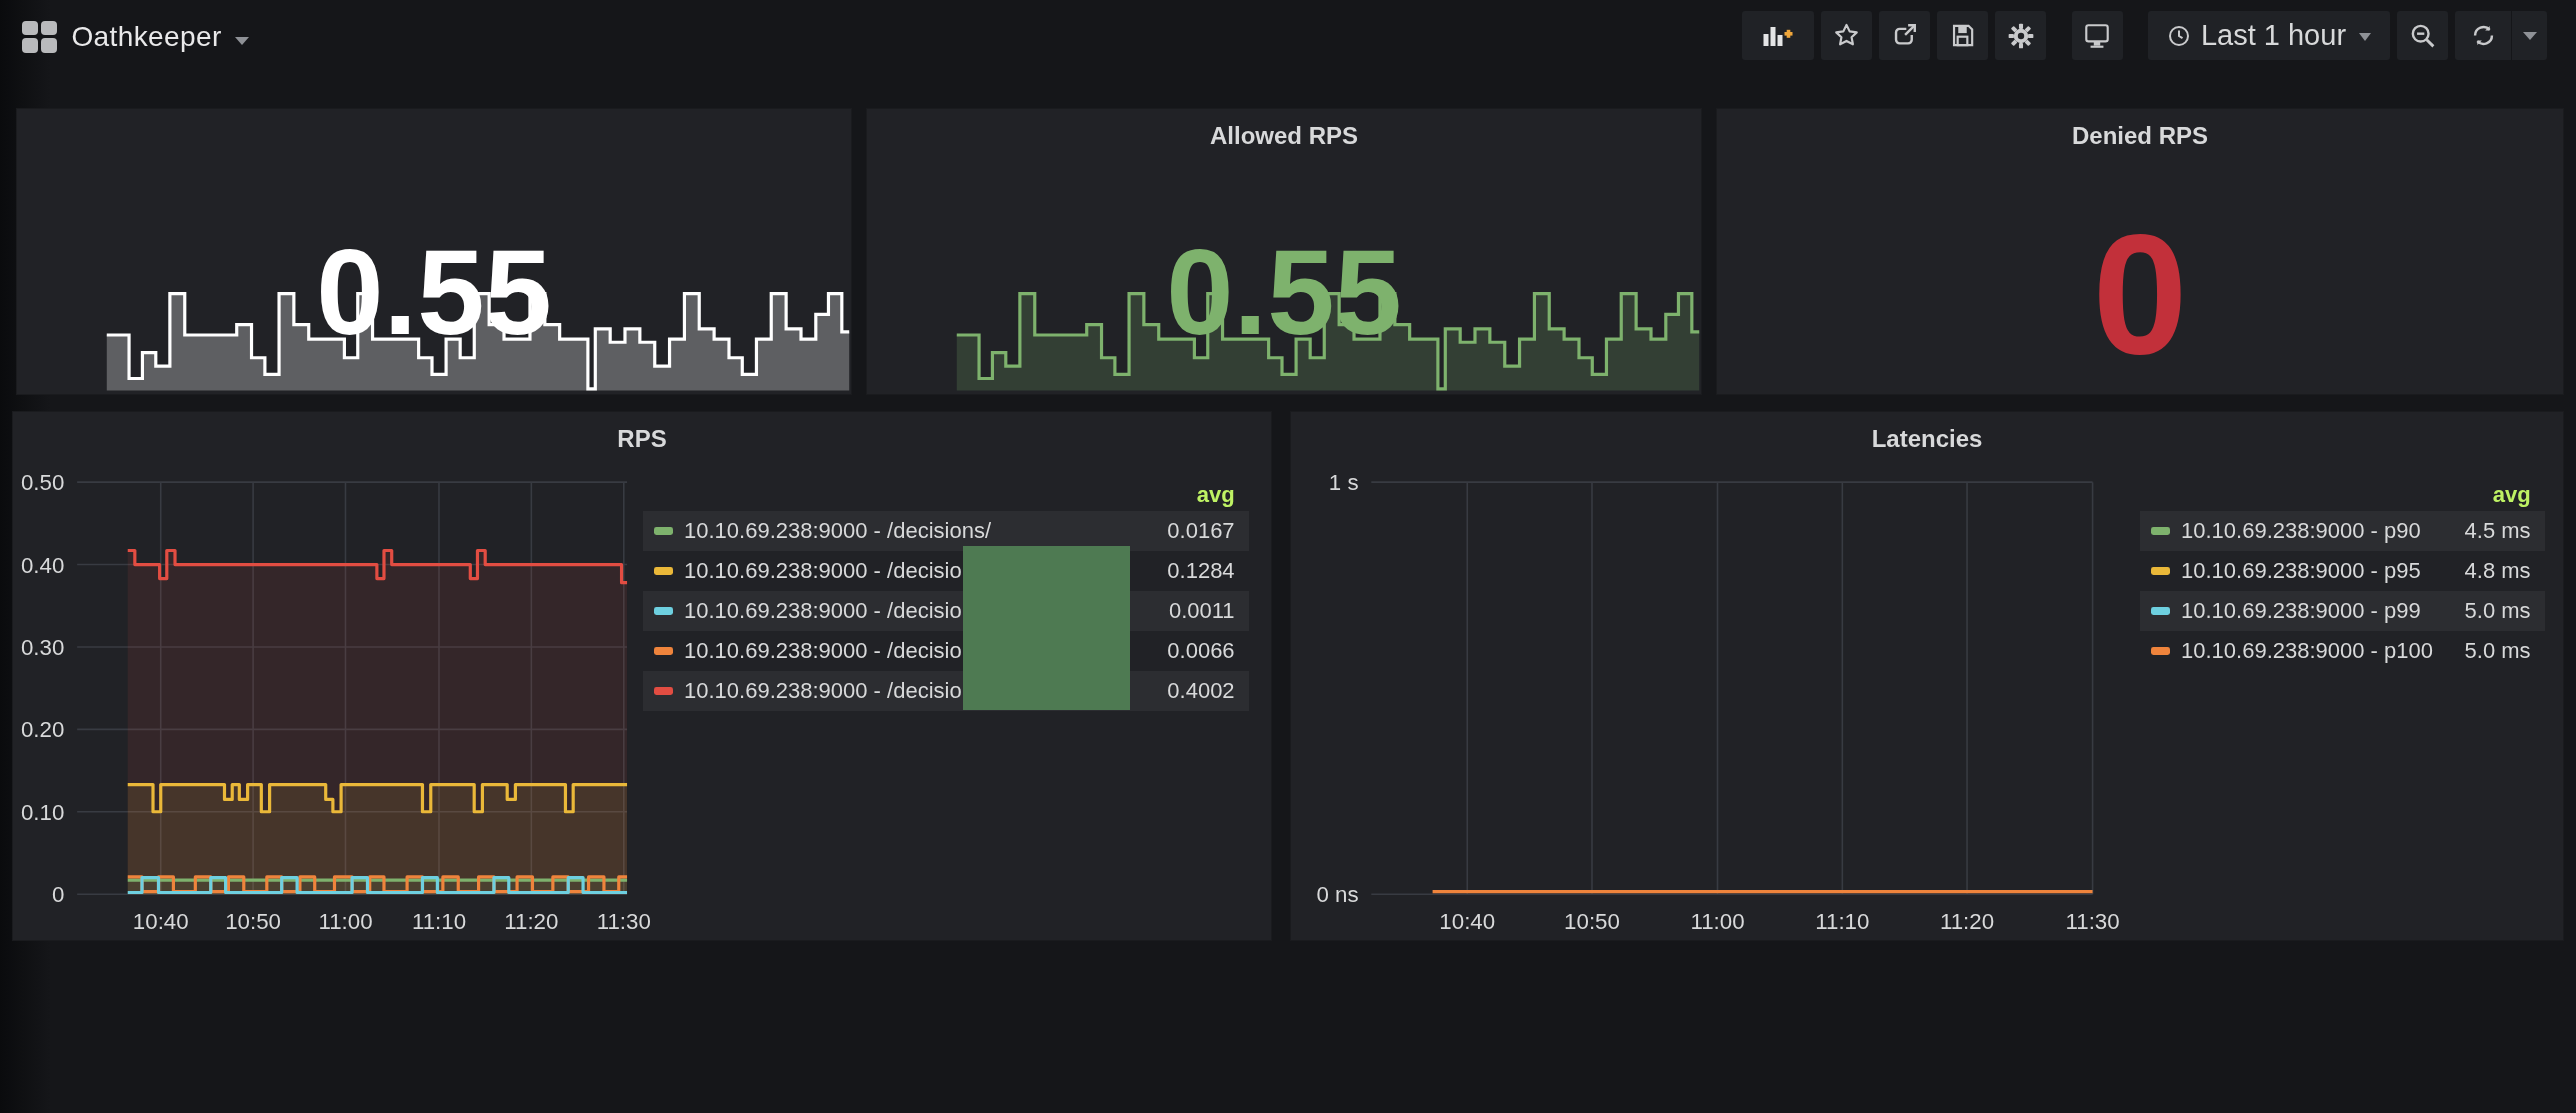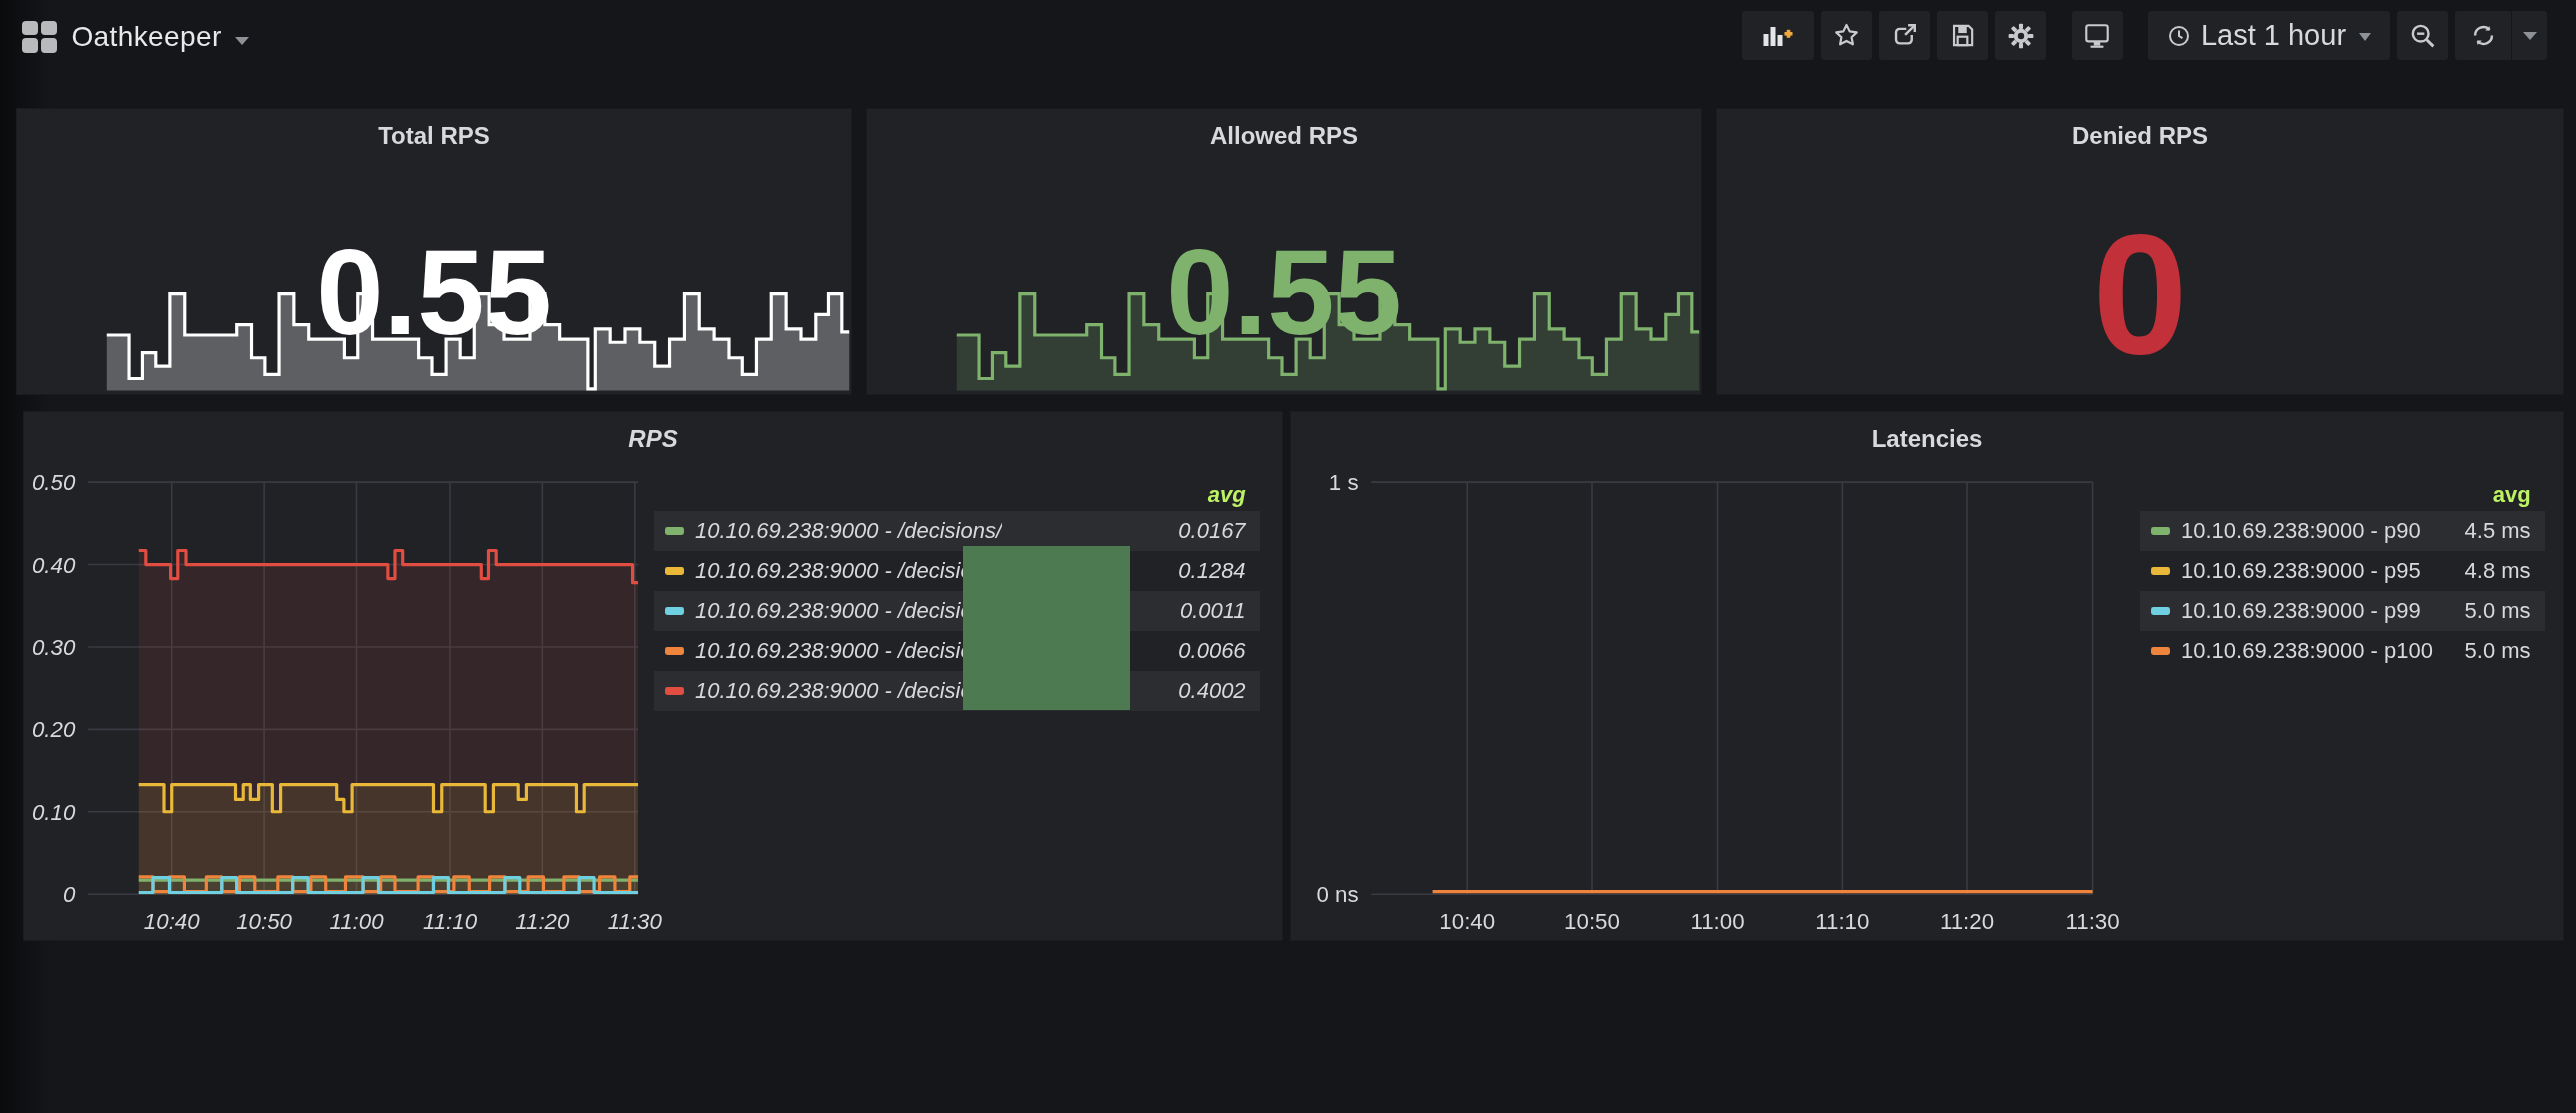--- a/index.html
+++ b/index.html
@@ -29,21 +29,21 @@
   .refresh-main{padding:0 14.4px;display:flex;align-items:center;height:100%;}
   .refresh-caret{display:flex;align-items:center;justify-content:center;width:35px;height:100%;
                  border-left:1.6px solid #151619;}
   
   .panel{position:absolute;background:#212226;border:0.8px solid #1a1b1e;box-sizing:border-box;}
   .panel-title{position:absolute;top:12.8px;left:0;right:0;text-align:center;
                font-size:24px;font-weight:700;color:#d8d9da;z-index:3;}
   #p-total  {left:16px;  top:108px; width:836px; height:287px;}
   #p-allowed{left:866px;top:108px; width:836px; height:287px;}
   #p-denied {left:1716px;top:108px; width:848px; height:287px;}
-  #p-rps    {left:23px;  top:411px; width:1260px; height:530px;font-style:italic;}
+  #p-rps    {left:12px;  top:411px; width:1260px; height:530px;}
   #p-lat    {left:1290px;top:411px; width:1274px; height:530px;}
   .stat-value{position:absolute;left:0;right:0;text-align:center;font-weight:700;z-index:2;}
   #p-total .stat-value  {top:113px;font-size:121px;color:#ffffff;}
   #p-allowed .stat-value{top:113px;font-size:121px;color:#7eb26d;}
   #p-denied .stat-value {top:86px;font-size:171px;color:#c2303a;}
   .spark{position:absolute;left:89px;bottom:2.4px;z-index:1;}
   .plot{position:absolute;left:0;top:0;}
   .plot svg text{font-family:"Liberation Sans","DejaVu Sans",sans-serif;}
   
   .legend{position:absolute;top:67px;z-index:2;}
@@ -151,21 +151,20 @@
         </svg>
       </div>
       <div class="refresh-caret">
         <span class="caret"></span>
       </div>
     </div>
   </div>
 </div>
 
 <div class="panel" id="p-total">
-  <div class="panel-title">Total RPS</div>
   <svg class="spark" id="spark-total" width="744" height="113" viewBox="0 0 933 142">
       <path d="M0.0 70.4 L28.0 70.4 L28.0 125.0 L44.8 125.0 L44.8 92.5 L61.6 92.5 L61.6 109.4 L79.3 109.4 L79.3 18.4 L98.0 18.4 L98.0 70.4 L163.3 70.4 L163.3 57.4 L181.9 57.4 L181.9 99.0 L198.7 99.0 L198.7 119.8 L216.5 119.8 L216.5 18.4 L235.1 18.4 L235.1 57.4 L253.8 57.4 L253.8 75.6 L298.6 75.6 L298.6 99.0 L315.4 99.0 L315.4 18.4 L334.0 18.4 L334.0 75.6 L391.9 75.6 L391.9 99.0 L408.7 99.0 L408.7 119.8 L426.4 119.8 L426.4 75.6 L444.1 75.6 L444.1 99.0 L461.8 99.0 L461.8 18.4 L480.5 18.4 L480.5 57.4 L499.2 57.4 L499.2 75.6 L531.8 75.6 L531.8 18.4 L550.5 18.4 L550.5 57.4 L569.1 57.4 L569.1 75.6 L604.6 75.6 L604.6 138.0 L613.9 138.0 L613.9 62.6 L632.6 62.6 L632.6 79.5 L651.2 79.5 L651.2 62.6 L669.9 62.6 L669.9 79.5 L688.6 79.5 L688.6 109.4 L707.2 109.4 L707.2 75.6 L725.9 75.6 L725.9 18.4 L744.5 18.4 L744.5 62.6 L763.2 62.6 L763.2 75.6 L781.9 75.6 L781.9 99.0 L798.6 99.0 L798.6 119.8 L816.4 119.8 L816.4 75.6 L835.0 75.6 L835.0 18.4 L853.7 18.4 L853.7 62.6 L872.4 62.6 L872.4 75.6 L891.0 75.6 L891.0 44.4 L906.9 44.4 L906.9 18.4 L923.7 18.4 L923.7 66.5 L933.0 66.5 L933.0 66.5 L933 140 L0 140 Z" fill="rgba(255,255,255,0.28)" stroke="none"></path>
       <path d="M0.0 70.4 L28.0 70.4 L28.0 125.0 L44.8 125.0 L44.8 92.5 L61.6 92.5 L61.6 109.4 L79.3 109.4 L79.3 18.4 L98.0 18.4 L98.0 70.4 L163.3 70.4 L163.3 57.4 L181.9 57.4 L181.9 99.0 L198.7 99.0 L198.7 119.8 L216.5 119.8 L216.5 18.4 L235.1 18.4 L235.1 57.4 L253.8 57.4 L253.8 75.6 L298.6 75.6 L298.6 99.0 L315.4 99.0 L315.4 18.4 L334.0 18.4 L334.0 75.6 L391.9 75.6 L391.9 99.0 L408.7 99.0 L408.7 119.8 L426.4 119.8 L426.4 75.6 L444.1 75.6 L444.1 99.0 L461.8 99.0 L461.8 18.4 L480.5 18.4 L480.5 57.4 L499.2 57.4 L499.2 75.6 L531.8 75.6 L531.8 18.4 L550.5 18.4 L550.5 57.4 L569.1 57.4 L569.1 75.6 L604.6 75.6 L604.6 138.0 L613.9 138.0 L613.9 62.6 L632.6 62.6 L632.6 79.5 L651.2 79.5 L651.2 62.6 L669.9 62.6 L669.9 79.5 L688.6 79.5 L688.6 109.4 L707.2 109.4 L707.2 75.6 L725.9 75.6 L725.9 18.4 L744.5 18.4 L744.5 62.6 L763.2 62.6 L763.2 75.6 L781.9 75.6 L781.9 99.0 L798.6 99.0 L798.6 119.8 L816.4 119.8 L816.4 75.6 L835.0 75.6 L835.0 18.4 L853.7 18.4 L853.7 62.6 L872.4 62.6 L872.4 75.6 L891.0 75.6 L891.0 44.4 L906.9 44.4 L906.9 18.4 L923.7 18.4 L923.7 66.5 L933.0 66.5 L933.0 66.5" fill="none" stroke="#ffffff" stroke-width="4"></path>
     </svg>
   <div class="stat-value">0.55</div>
 </div>
 
 <div class="panel" id="p-allowed">
   <div class="panel-title">Allowed RPS</div>
   <svg class="spark" id="spark-allowed" width="744" height="113" viewBox="0 0 933 142">

